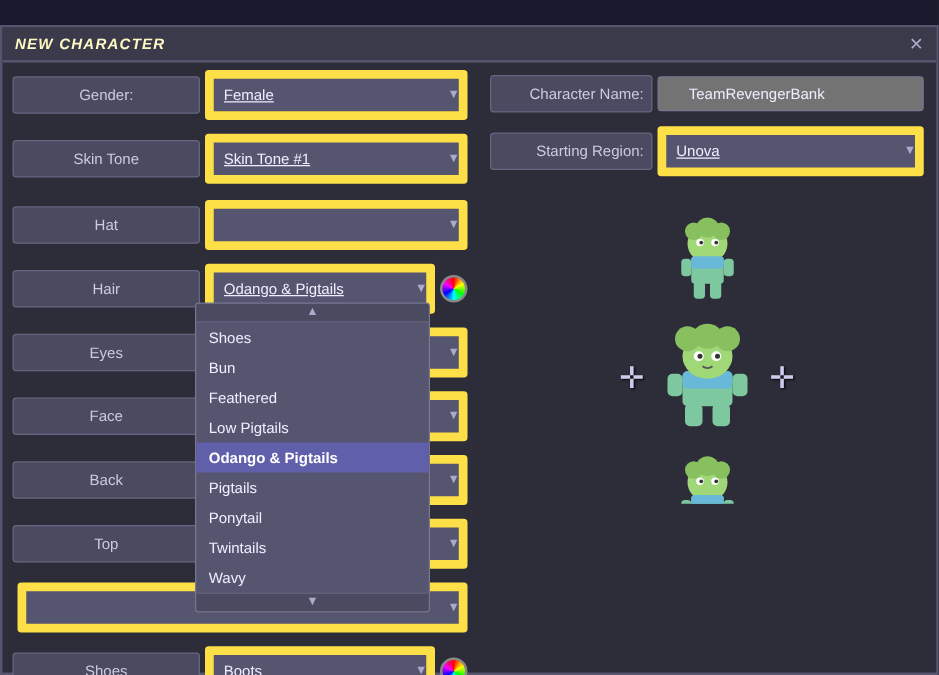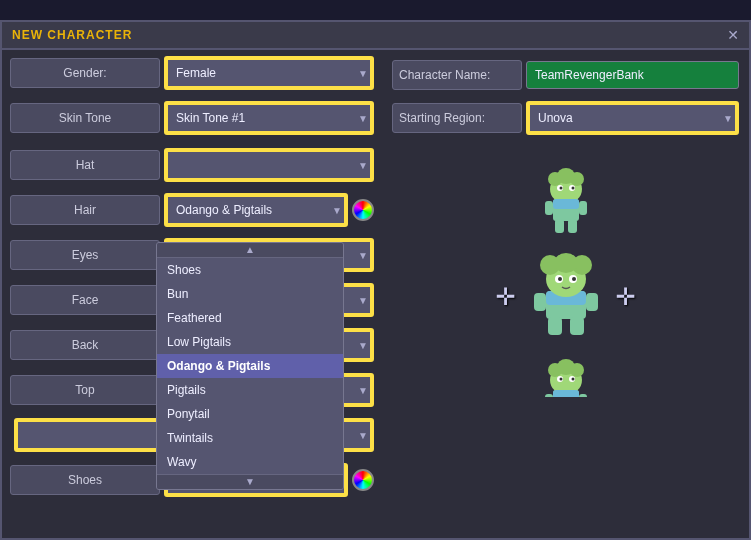--- a/index.html
+++ b/index.html
@@ -27,24 +27,25 @@
     .modal-header {
       background: #3a3a4a;
       border-bottom: 2px solid #555570;
       padding: 6px 10px;
       display: flex;
       align-items: center;
       justify-content: space-between;
     }
 
     .modal-title {
-      color: #eab308;
+      color: #fef9c3;
       font-size: 12px;
       font-weight: bold;
       letter-spacing: 1px;
+      font-style: italic;
     }
 
     .modal-close {
       color: #aaaacc;
       font-size: 14px;
       cursor: pointer;
       background: none;
       border: none;
       line-height: 1;
     }
@@ -69,51 +70,52 @@
 
     .form-select-wrap {
       position: relative;
       flex: 1;
       margin-left: 4px;
     }
 
     .form-select {
       background: #555570;
       color: #eeeeff;
-      border: 4px solid #fde047;
+      border: 7px solid #fde047;
       border-radius: 3px;
       padding: 6px 24px 6px 8px;
       width: 100%;
       appearance: none;
       -webkit-appearance: none;
       font-size: 12px;
       cursor: pointer;
+      text-decoration: underline;
     }
 
     .form-select option {
       background: #444455;
       color: #eeeeff;
     }
 
     .select-arrow {
       position: absolute;
       right: 6px;
       top: 50%;
       transform: translateY(-50%);
       color: #aaaacc;
       font-size: 10px;
       pointer-events: none;
     }
 
     .form-input {
-      background: #15803d;
+      background: #737373;
       color: #eeeeff;
       border: 1px solid #777790;
       border-radius: 3px;
-      padding: 6px 8px;
+      padding: 6px 24px;
       flex: 1;
       margin-left: 4px;
       font-size: 12px;
     }
 
     .color-picker-btn {
       width: 22px;
       height: 22px;
       border-radius: 50%;
       background: conic-gradient(red, yellow, lime, cyan, blue, magenta, red);
@@ -170,21 +172,21 @@
       color: #ccccee;
       font-size: 20px;
       cursor: pointer;
       user-select: none;
       text-shadow: 1px 1px 2px #000;
     }
 
     .header-label {
       background: #4a4a60;
       color: #ccccdd;
-      text-align: left;
+      text-align: right;
       width: 130px;
       min-width: 130px;
       padding: 7px 6px;
       border: 1px solid #666680;
       border-radius: 3px;
       font-size: 12px;
     }
 
     .main-content {
       display: flex;

